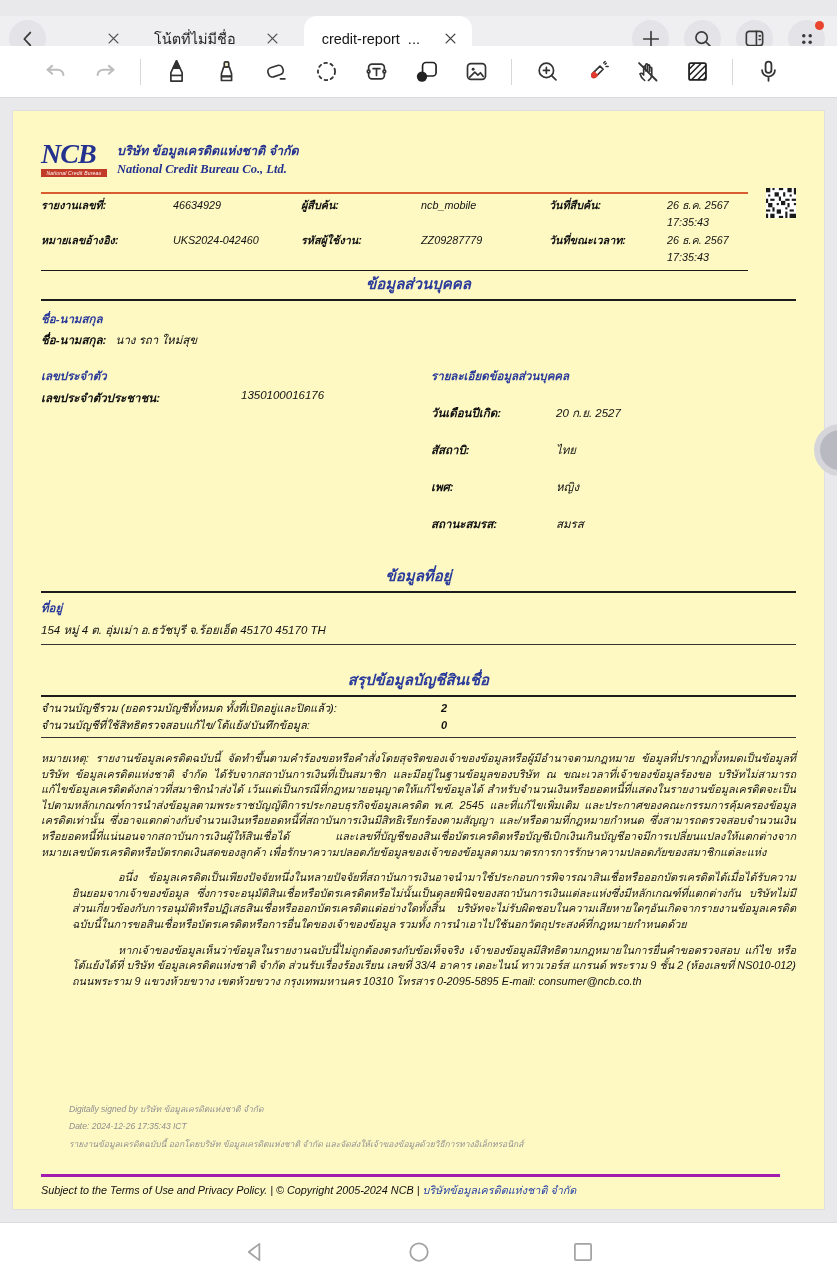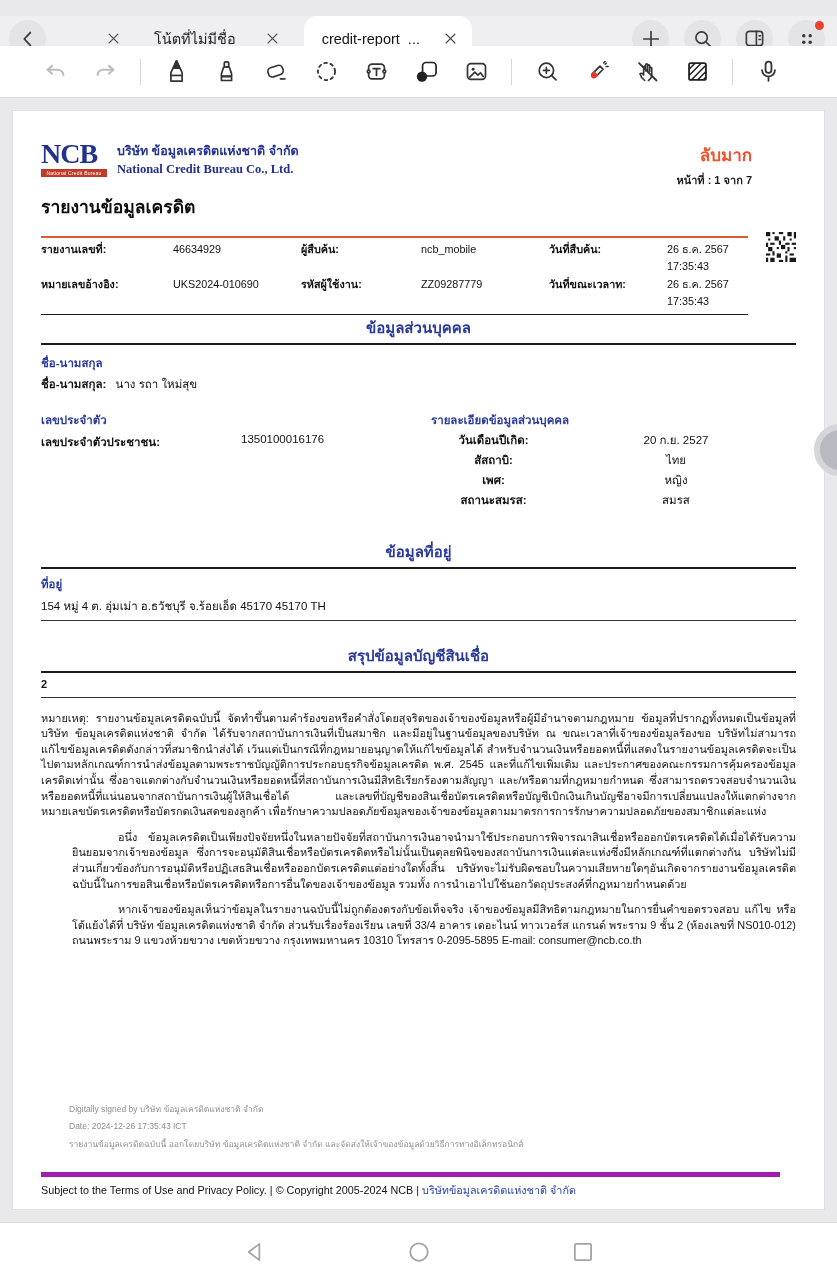--- a/index.html
+++ b/index.html
@@ -36,21 +36,21 @@
     background:#ffffff; display:flex; align-items:center; padding-left:30px;
     border-bottom:1px solid #dadadd;
   }
   .tool { width:50px; height:44px; display:flex; align-items:center; justify-content:center; border-radius:8px; }
   .tb-divider { width:1px; height:26px; background:#d7d7da; margin:0 10px; flex:0 0 auto; }
 
   
   .canvas-bg { position:absolute; top:98px; left:0; right:0; height:1124px; background:#e9e9ec; }
   .page {
     position:absolute; top:110px; left:12px; width:813px; height:1100px;
-    background:#ffffff; border:1px solid #dfdfe2; padding:30px 28px 0;
+    background:#fef9c3; border:1px solid #dfdfe2; padding:30px 28px 0;font-style:italic;
   }
   .ncb-row { display:flex; align-items:flex-start; }
   .ncb-mark { width:66px; flex:0 0 auto; }
   .ncb-letters { font-size:28px; font-weight:800; letter-spacing:-1px; color:#23318f; line-height:0.95;
                  font-family:"Liberation Serif","DejaVu Serif",serif; }
   .ncb-redbar { margin-top:1px; background:#c13a27; color:#fff; font-size:5px; text-align:center;
                 padding:1px 0; letter-spacing:.2px; white-space:nowrap; overflow:hidden; }
   .company { margin-left:10px; color:#23318f; }
   .company .th { font-size:12.5px; font-weight:bold; }
   .company .en { font-size:12.5px; font-weight:bold; font-family:"Liberation Serif","DejaVu Serif",serif; margin-top:1px; }
@@ -75,36 +75,36 @@
     padding:1px 0 3px; border-bottom:2.2px solid #1c1c1c;
   }
   .lbl-navy { color:#2a3a9a; font-weight:bold; font-size:11.5px; }
   .row-txt { font-size:11.5px; color:#111; }
   .b { font-weight:bold; }
 
   .name-block { margin-top:9px; }
   .name-line { margin-top:3px; }
   .cols-2 { display:grid; grid-template-columns:390px 1fr; margin-top:18px; }
   .kv { display:grid; grid-template-columns:200px auto; margin-top:4px; }
-  .kv2 { display:grid; grid-template-columns:125px auto; margin-top:2px;text-align:center; }
+  .kv2 { display:grid; grid-template-columns:125px auto; margin-top:19px; }
   .addr-head { margin-top:30px; }
   .addr-label { margin-top:6px; }
   .addr-value { font-size:11.5px; color:#111; margin-top:4px; padding-bottom:5px; border-bottom:1.2px solid #333; }
   .sum-head { margin-top:22px; }
   .sum-rows { border-bottom:1.2px solid #333; padding:3px 0 4px; }
   .sum-row { display:grid; grid-template-columns:400px auto; font-size:11px; line-height:1.5; color:#111; }
 
   .notes { margin-top:13px; font-size:10.9px; line-height:1.43; text-align:justify; color:#141414; }
   .notes p + p { margin-top:10px; }
   .notes .indent { text-indent:46px;margin-left:31px; }
 
   .signature { position:absolute; left:56px; top:990px; font-size:8.5px; color:#8e8e8e; line-height:2.05; }
   .page-footer {
     position:absolute; left:28px; right:44px; bottom:10px;
-    border-top:5px solid #a21caf; padding-top:5px; font-size:10.8px; color:#111;
+    border-top:3px solid #a21caf; padding-top:5px; font-size:10.8px; color:#111;
   }
   .page-footer .link { color:#2742a5; }
 
   
   .side-handle {
     position:absolute; left:814px; top:424px; width:52px; height:52px; border-radius:50%;
     background:#b9bac1; border:6px solid #d6d6da;
   }
 
   
@@ -323,39 +323,34 @@
 
   <div class="ncb-row">
     <div class="ncb-mark">
       <div class="ncb-letters">NCB</div>
       <div class="ncb-redbar">National Credit Bureau</div>
     </div>
     <div class="company">
       <div class="th">บริษัท ข้อมูลเครดิตแห่งชาติ จำกัด</div>
       <div class="en">National Credit Bureau Co., Ltd.</div>
     </div>
-    <div class="conf-block">
-      <div class="conf">ลับมาก</div>
-      <div class="page-label">หน้าที่ : 1 จาก 7</div>
-    </div>
-  </div>
-
-  <div class="report-title">รายงานข้อมูลเครดิต</div>
+  </div>
+
 
   <div class="meta-wrap">
     <div class="rule-orange"></div>
     <div class="meta-grid">
       <span class="lbl">รายงานเลขที่:</span>
       <span>46634929</span>
       <span class="lbl">ผู้สืบค้น:</span>
       <span>ncb_mobile</span>
       <span class="lbl">วันที่สืบค้น:</span>
       <span>26 ธ.ค. 2567 17:35:43</span>
       <span class="lbl">หมายเลขอ้างอิง:</span>
-      <span>UKS2024-010690</span>
+      <span>UKS2024-042460</span>
       <span class="lbl">รหัสผู้ใช้งาน:</span>
       <span>ZZ09287779</span>
       <span class="lbl">วันที่ขณะเวลาท:</span>
       <span>26 ธ.ค. 2567 17:35:43</span>
     </div>
     <div class="qr">
       <svg width="30" height="30" viewBox="0 0 14 14">
         <rect width="14" height="14" fill="#fff"></rect>
         <g fill="#1a1a1a">
           <rect x="0" y="0" width="2" height="2"></rect>
@@ -431,21 +426,26 @@
     </div>
   </div>
 
   <div class="section-head addr-head">ข้อมูลที่อยู่</div>
   <div class="lbl-navy addr-label">ที่อยู่</div>
   <div class="addr-value">154 หมู่ 4 ต. อุ่มเม่า อ.ธวัชบุรี จ.ร้อยเอ็ด 45170 45170 TH</div>
 
   <div class="section-head sum-head">สรุปข้อมูลบัญชีสินเชื่อ</div>
   <div class="sum-rows">
     <div class="sum-row">
+      <span>จำนวนบัญชีรวม (ยอดรวมบัญชีทั้งหมด ทั้งที่เปิดอยู่และปิดแล้ว):</span>
       <span class="b">2</span>
+    </div>
+    <div class="sum-row">
+      <span>จำนวนบัญชีที่ใช้สิทธิตรวจสอบแก้ไข/โต้แย้ง/บันทึกข้อมูล:</span>
+      <span class="b">0</span>
     </div>
   </div>
 
   <div class="notes">
     <p>หมายเหตุ: รายงานข้อมูลเครดิตฉบับนี้ จัดทำขึ้นตามคำร้องขอหรือคำสั่งโดยสุจริตของเจ้าของข้อมูลหรือผู้มีอำนาจตามกฎหมาย ข้อมูลที่ปรากฏทั้งหมดเป็นข้อมูลที่บริษัท ข้อมูลเครดิตแห่งชาติ จำกัด ได้รับจากสถาบันการเงินที่เป็นสมาชิก และมีอยู่ในฐานข้อมูลของบริษัท ณ ขณะเวลาที่เจ้าของข้อมูลร้องขอ บริษัทไม่สามารถแก้ไขข้อมูลเครดิตดังกล่าวที่สมาชิกนำส่งได้ เว้นแต่เป็นกรณีที่กฎหมายอนุญาตให้แก้ไขข้อมูลได้ สำหรับจำนวนเงินหรือยอดหนี้ที่แสดงในรายงานข้อมูลเครดิตจะเป็นไปตามหลักเกณฑ์การนำส่งข้อมูลตามพระราชบัญญัติการประกอบธุรกิจข้อมูลเครดิต พ.ศ. 2545 และที่แก้ไขเพิ่มเติม และประกาศของคณะกรรมการคุ้มครองข้อมูลเครดิตเท่านั้น ซึ่งอาจแตกต่างกับจำนวนเงินหรือยอดหนี้ที่สถาบันการเงินมีสิทธิเรียกร้องตามสัญญา และ/หรือตามที่กฎหมายกำหนด ซึ่งสามารถตรวจสอบจำนวนเงินหรือยอดหนี้ที่แน่นอนจากสถาบันการเงินผู้ให้สินเชื่อได้ และเลขที่บัญชีของสินเชื่อบัตรเครดิตหรือบัญชีเบิกเงินเกินบัญชีอาจมีการเปลี่ยนแปลงให้แตกต่างจากหมายเลขบัตรเครดิตหรือบัตรกดเงินสดของลูกค้า เพื่อรักษาความปลอดภัยข้อมูลของเจ้าของข้อมูลตามมาตรการการรักษาความปลอดภัยของสมาชิกแต่ละแห่ง</p>
     <p class="indent">อนึ่ง ข้อมูลเครดิตเป็นเพียงปัจจัยหนึ่งในหลายปัจจัยที่สถาบันการเงินอาจนำมาใช้ประกอบการพิจารณาสินเชื่อหรือออกบัตรเครดิตได้เมื่อได้รับความยินยอมจากเจ้าของข้อมูล ซึ่งการจะอนุมัติสินเชื่อหรือบัตรเครดิตหรือไม่นั้นเป็นดุลยพินิจของสถาบันการเงินแต่ละแห่งซึ่งมีหลักเกณฑ์ที่แตกต่างกัน บริษัทไม่มีส่วนเกี่ยวข้องกับการอนุมัติหรือปฏิเสธสินเชื่อหรือออกบัตรเครดิตแต่อย่างใดทั้งสิ้น บริษัทจะไม่รับผิดชอบในความเสียหายใดๆอันเกิดจากรายงานข้อมูลเครดิตฉบับนี้ในการขอสินเชื่อหรือบัตรเครดิตหรือการอื่นใดของเจ้าของข้อมูล รวมทั้ง การนำเอาไปใช้นอกวัตถุประสงค์ที่กฎหมายกำหนดด้วย</p>
     <p class="indent">หากเจ้าของข้อมูลเห็นว่าข้อมูลในรายงานฉบับนี้ไม่ถูกต้องตรงกับข้อเท็จจริง เจ้าของข้อมูลมีสิทธิตามกฎหมายในการยื่นคำขอตรวจสอบ แก้ไข หรือโต้แย้งได้ที่ บริษัท ข้อมูลเครดิตแห่งชาติ จำกัด ส่วนรับเรื่องร้องเรียน เลขที่ 33/4 อาคาร เดอะไนน์ ทาวเวอร์ส แกรนด์ พระราม 9 ชั้น 2 (ห้องเลขที่ NS010-012) ถนนพระราม 9 แขวงห้วยขวาง เขตห้วยขวาง กรุงเทพมหานคร 10310 โทรสาร 0-2095-5895 E-mail: consumer@ncb.co.th</p>
   </div>
 
   <div class="signature">

